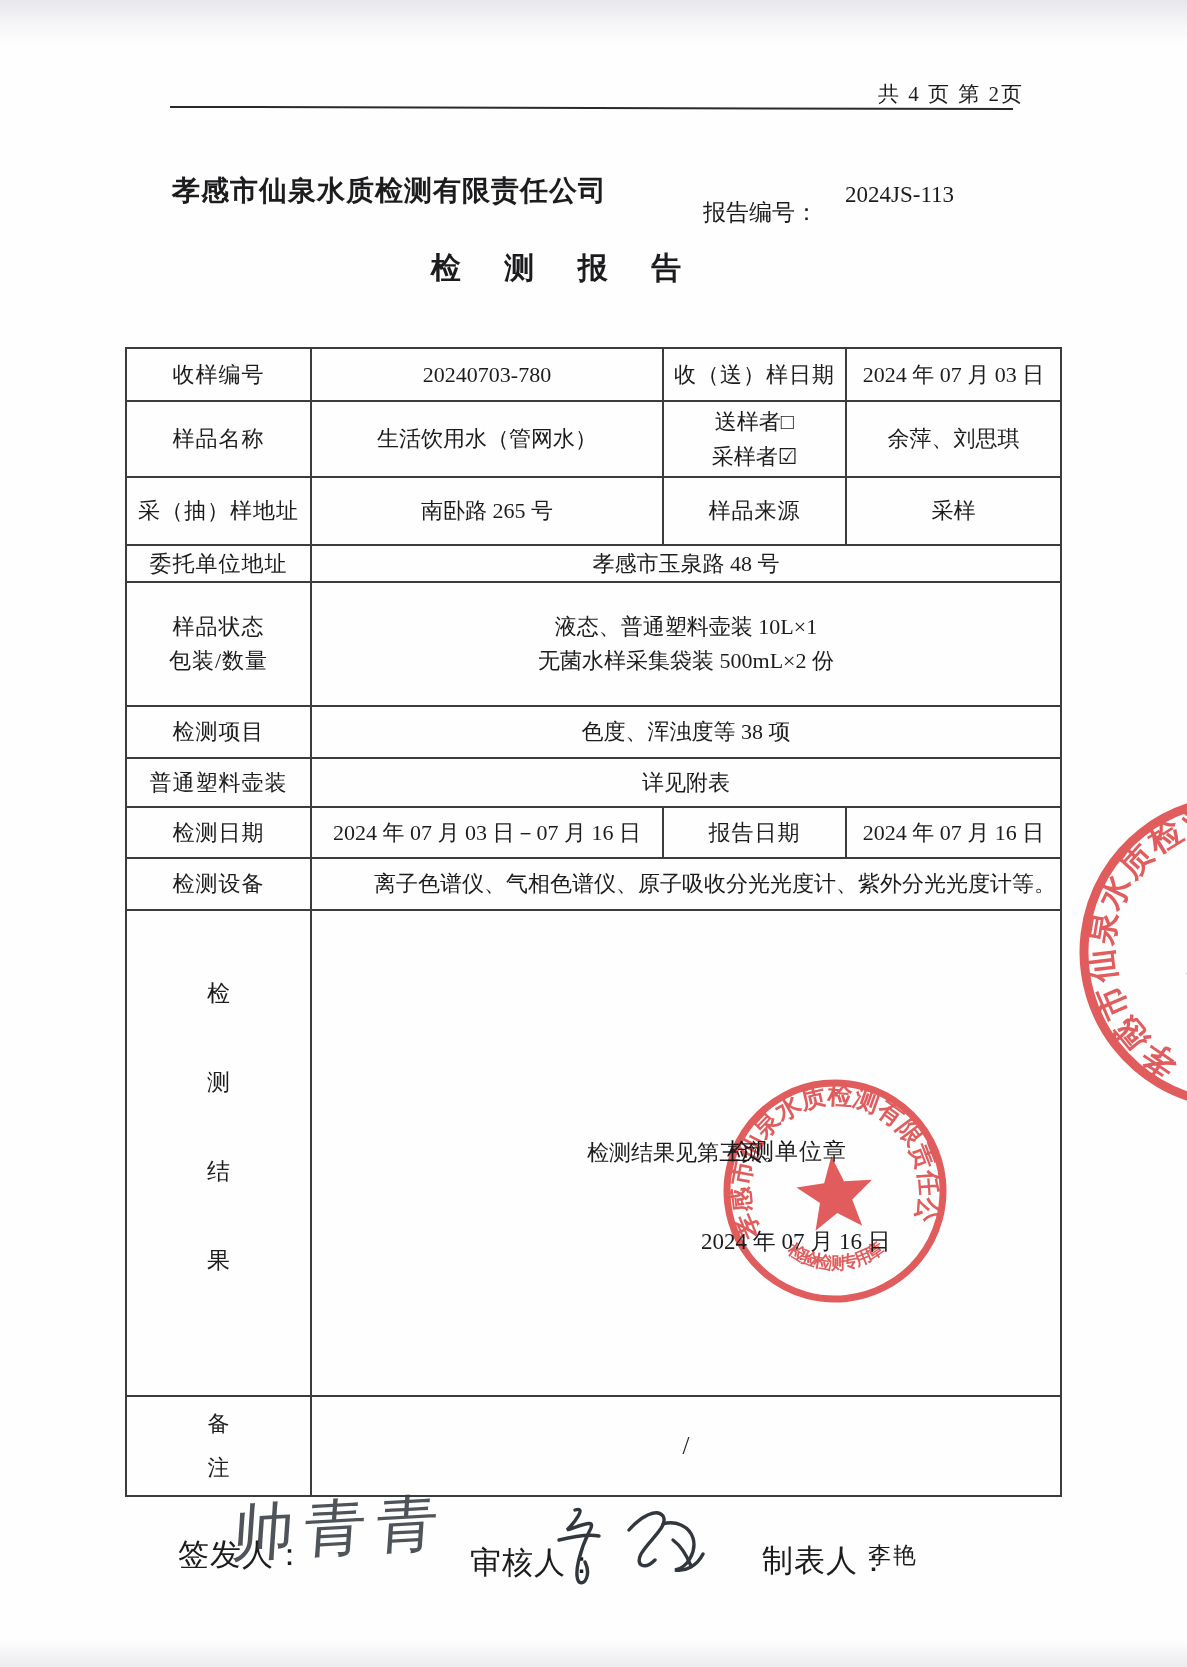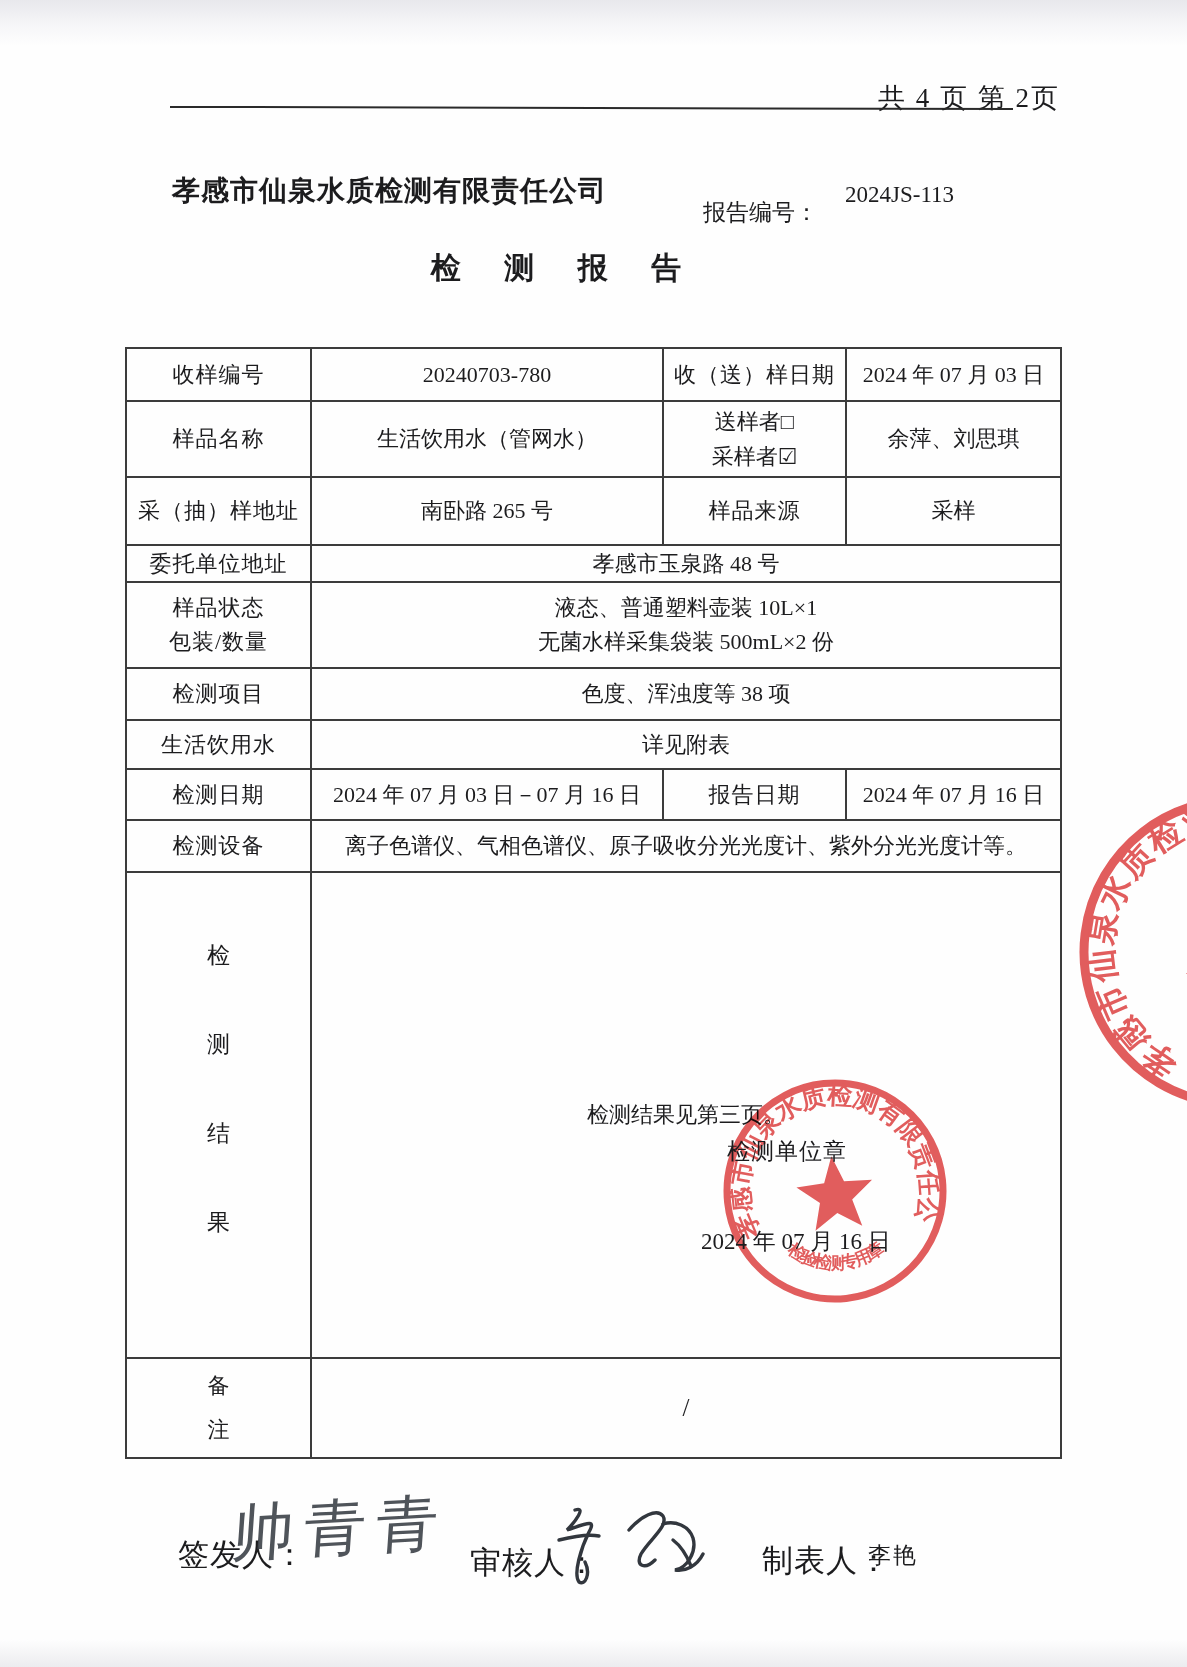--- a/index.html
+++ b/index.html
@@ -10,21 +10,21 @@
     background:#fefefe;
     overflow:hidden;
     font-family:"Liberation Serif","DejaVu Serif",serif;
     color:#1c1c1e;
   }
   .scan-band-top{position:absolute;left:0;top:0;width:100%;height:46px;
     background:linear-gradient(to bottom,#e8e8ec 0%,#f6f6f8 55%,rgba(255,255,255,0) 100%);}
   .scan-band-bottom{position:absolute;left:0;bottom:0;width:100%;height:28px;
     background:linear-gradient(to top,#ececef 0%,rgba(255,255,255,0) 100%);}
   .abs{position:absolute;}
-  .page-info{top:80px;left:878px;font-size:27px;letter-spacing:2px;}
+  .page-info{top:80px;left:878px;font-size:21px;letter-spacing:2px;}
   .header-rule{top:107px;left:170px;width:843px;height:2px;background:#2a2a2a;transform:rotate(0.15deg);}
   .company-name{top:172px;left:172px;font-size:28px;font-weight:600;letter-spacing:1px;}
   .report-no-label{top:169px;left:703px;font-size:23px;margin-top:28px;}
   .report-no-value{top:182px;left:845px;font-size:23px;}
   .report-title{top:248px;left:125px;width:880px;text-align:center;
     font-size:30px;font-weight:bold;letter-spacing:18px;}
   table.report{
     position:absolute;left:125px;top:347px;width:935px;
     border-collapse:collapse;table-layout:fixed;
   }
@@ -104,47 +104,47 @@
     <tr style="height:68px">
       <td class="lbl">采（抽）样地址</td>
       <td>南卧路 265 号</td>
       <td class="lbl">样品来源</td>
       <td>采样</td>
     </tr>
     <tr style="height:37px">
       <td class="lbl">委托单位地址</td>
       <td colspan="3">孝感市玉泉路 48 号</td>
     </tr>
-    <tr style="height:86px">
+    <tr style="height:124px">
       <td class="lbl two-line">
         <div>样品状态</div>
         <div>包装/数量</div>
       </td>
       <td colspan="3" class="two-line">
         <div>液态、普通塑料壶装 10L×1</div>
         <div>无菌水样采集袋装 500mL×2 份</div>
       </td>
     </tr>
     <tr style="height:52px">
       <td class="lbl">检测项目</td>
       <td colspan="3">色度、浑浊度等 38 项</td>
     </tr>
     <tr style="height:49px">
-      <td class="lbl">生活饮用水</td>
+      <td class="lbl">普通塑料壶装</td>
       <td colspan="3">详见附表</td>
     </tr>
     <tr style="height:51px">
       <td class="lbl">检测日期</td>
       <td>2024 年 07 月 03 日－07 月 16 日</td>
       <td class="lbl">报告日期</td>
       <td>2024 年 07 月 16 日</td>
     </tr>
     <tr style="height:52px">
       <td class="lbl">检测设备</td>
-      <td colspan="3" style="text-align:center;font-family:Liberation Mono, monospace;">离子色谱仪、气相色谱仪、原子吸收分光光度计、紫外分光光度计等。</td>
+      <td colspan="3" style="text-align:right;font-family:Liberation Mono, monospace;">离子色谱仪、气相色谱仪、原子吸收分光光度计、紫外分光光度计等。</td>
     </tr>
     <tr style="height:486px">
       <td class="result-label">
         <div class="vert-chars">
           <span>检</span>
           <span>测</span>
           <span>结</span>
           <span>果</span>
         </div>
       </td>

